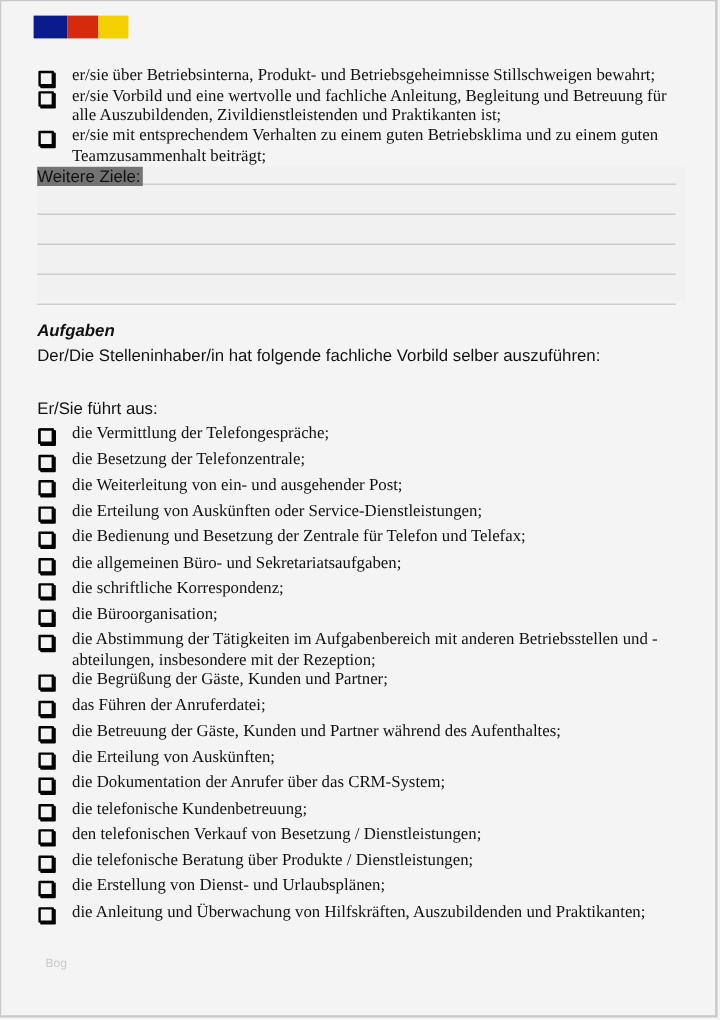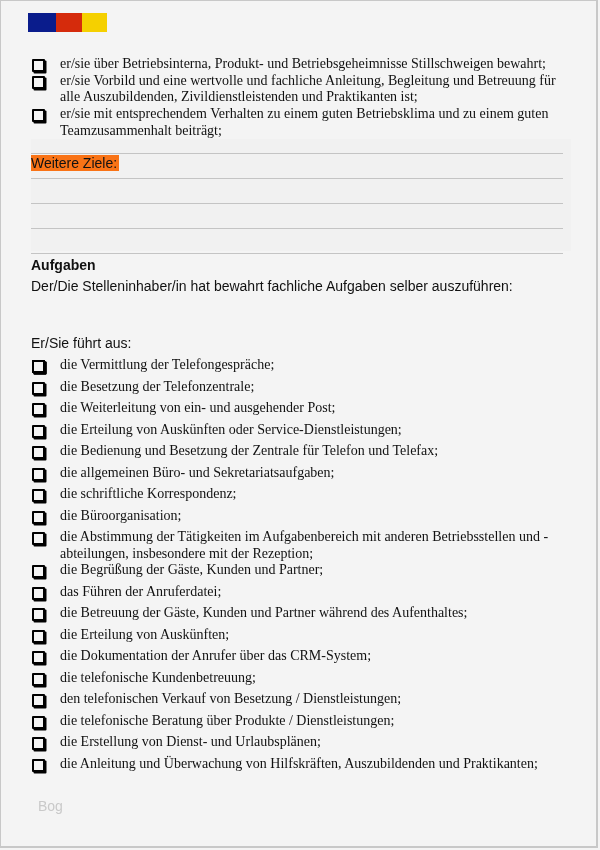--- a/index.html
+++ b/index.html
@@ -24,30 +24,30 @@
     .content { position: absolute; left: 31px; top: 56px; width: 540px; font-size: 14px; }
     .item { position: relative; padding-left: 29px; line-height: 16.5px; margin-bottom: 0; font-family: Liberation Serif, serif; }
     .cb {
       position: absolute; left: 1px; top: 3px; width: 9px; height: 9px;
       border: 2px solid #000; border-radius: 1px;
       box-shadow: 1.5px 1.5px 0 #000;
       background: #f4f4f4;
     }
     .goals .item { margin-bottom: 0.3px; }
     .weitere-block { position: relative; height: 112px; background: #f1f1f1; margin-right: 0; }
-    .weitere-label { position: absolute; left: 0; top: 16px; line-height: 16px; background: #f97316; padding-right: 2px;}
+    .weitere-label { position: absolute; left: 0; top: 0; line-height: 16px; background: #737373; padding-right: 2px;}
     .rule { position: absolute; left: 0; width: 532px; height: 1px; background: #c4c4c4; }
     .heading { font-weight: bold; line-height: 17px; margin-top: 4px; }
     .para { line-height: 17px; margin-top: 4px; }
-    .tasks-intro { line-height: 17px; margin-top: 40px; }
+    .tasks-intro { line-height: 17px; margin-top: 27px; }
     .tasks { margin-top: 4px; }
     .tasks .item { margin-bottom: 5px; }
     .tasks .item.wrap { margin-bottom: 0; }
     .watermark {
-      position: absolute; left: 38px; top: 798px; font-size: 14px; color: #c9c9c9;
+      position: absolute; left: 38px; top: 798px; font-size: 10px; color: #c9c9c9;
       font-family: "Liberation Sans", sans-serif;
     }
   </style>
 </head>
 <body>
 
 <div class="frame"></div>
 
 <div class="flag">
   <span class="s1" style="background: rgb(10, 28, 140);"></span>
@@ -73,22 +73,22 @@
 
   <div class="weitere-block">
     <div class="rule" style="top:14px;"></div>
     <div class="rule" style="top:39px;"></div>
     <div class="rule" style="top:64px;"></div>
     <div class="rule" style="top:89px;"></div>
     <div class="rule" style="top:114px;"></div>
     <span class="weitere-label">Weitere Ziele:</span>
   </div>
 
-  <div class="heading" style="margin-top:6px;">Aufgaben</div>
-  <div class="para">Der/Die Stelleninhaber/in hat bewahrt fachliche Aufgaben selber auszuführen:</div>
+  <div class="heading" style="margin-top:16px;font-style:italic;">Aufgaben</div>
+  <div class="para">Der/Die Stelleninhaber/in hat folgende fachliche Vorbild selber auszuführen:</div>
   <div class="tasks-intro">Er/Sie führt aus:</div>
 
   <div class="tasks">
     <div class="item"><span class="cb"></span></div>
     <div class="item"><span class="cb"></span></div>
     <div class="item"><span class="cb"></span><span>die Vermittlung der Telefongespräche;</span></div>
     <div class="item"><span class="cb"></span><span>die Besetzung der Telefonzentrale;</span></div>
     <div class="item"><span class="cb"></span><span>die Weiterleitung von ein- und ausgehender Post;</span></div>
     <div class="item"><span class="cb"></span><span>die Erteilung von Auskünften oder Service-Dienstleistungen;</span></div>
     <div class="item"><span class="cb"></span><span>die Bedienung und Besetzung der Zentrale für Telefon und Telefax;</span></div>

